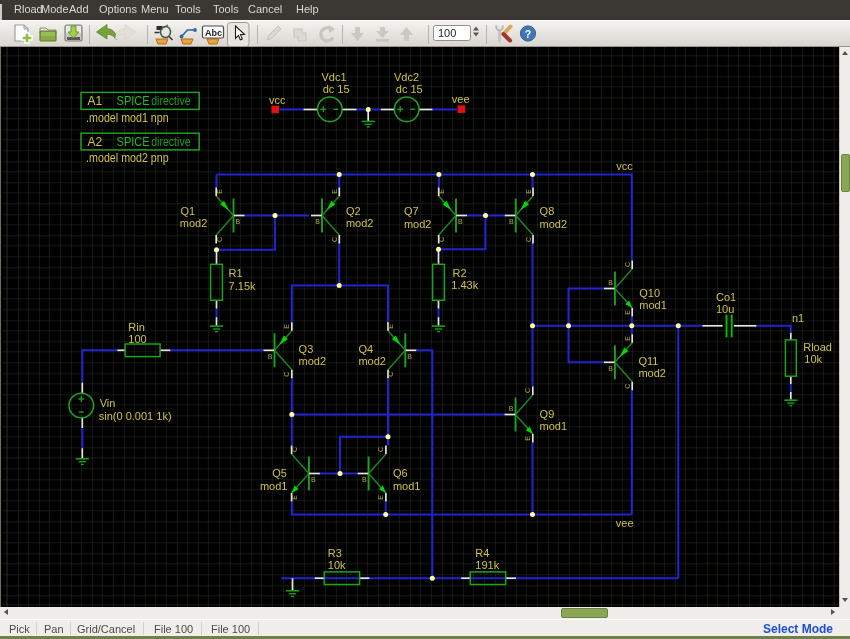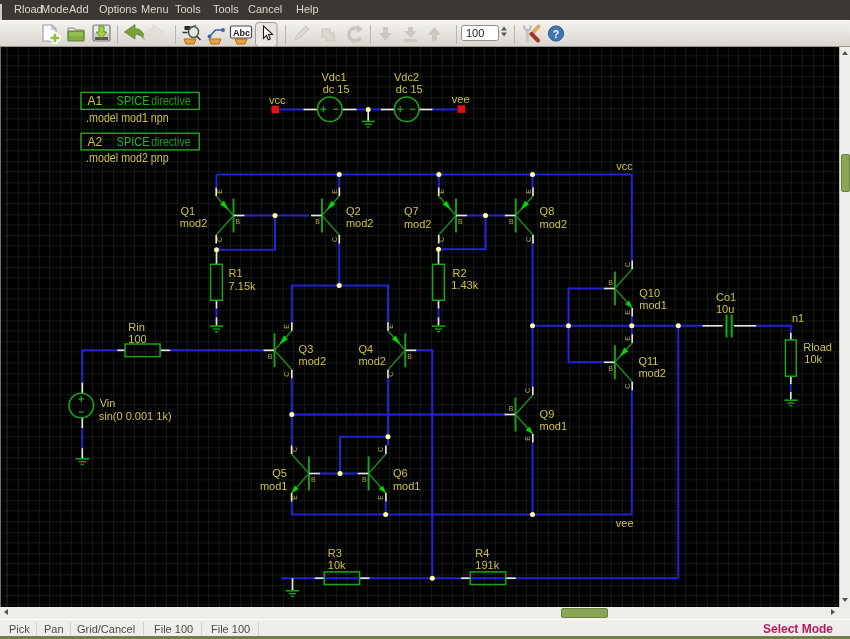--- a/index.html
+++ b/index.html
@@ -3,21 +3,21 @@
 <meta charset="utf-8">
 <style>
   html,body{margin:0;padding:0;}
   body{width:850px;height:639px;overflow:hidden;position:relative;background:#000;
        font-family:"Liberation Sans",sans-serif;}
   #menubar{position:absolute;left:0;top:0;width:850px;height:20px;background:#3b3733;}
   #menubar span{position:absolute;top:3px;font-size:11px;color:#dcd7ce;}
   #menubar .edge{position:absolute;left:0;top:4px;width:2px;height:16px;background:#cfccc5;}
   #toolbar{position:absolute;left:0;top:20px;width:850px;height:27px;
            background:linear-gradient(#f4f2ef,#e4e1dc 60%,#d8d5cf);
-           border-top:1px solid #fbfaf8;box-sizing:border-box;padding-left:28px;}
+           border-top:1px solid #fbfaf8;box-sizing:border-box;}
   #canvas{position:absolute;left:0;top:47px;width:839px;height:560px;background:#000;
           border-left:1px solid #70705f;box-sizing:border-box;}
   #tbline{position:absolute;left:0;top:46px;width:850px;height:1px;background:#9b968e;}
   #grid{position:absolute;left:1px;top:0;width:838px;height:560px;
         background-image:
           repeating-linear-gradient(to right, rgba(58,70,52,0.34) 0 1px, transparent 1px 10.6px),
           repeating-linear-gradient(to bottom, rgba(58,70,52,0.34) 0 1px, transparent 1px 10.6px);
         background-position:4.9px -2.7px;}
   #vscroll{position:absolute;left:839px;top:47px;width:11px;height:560px;background:#efedea;
            border-left:1px solid #c9c5be;box-sizing:border-box;}
@@ -433,15 +433,15 @@
   <span style="left:9px">Pick</span>
   <div class="sep" style="left:36px"></div>
   <span style="left:44px">Pan</span>
   <div class="sep" style="left:70px"></div>
   <span style="left:77px">Grid/Cancel</span>
   <div class="sep" style="left:143px"></div>
   <span style="left:154px">File 100</span>
   <div class="sep" style="left:201px"></div>
   <span style="left:211px">File 100</span>
   <div class="sep" style="left:258px"></div>
-  <span style="right:17px;top:2px;color:#be185d;font-weight:bold;font-size:12px">Select Mode</span>
+  <span style="right:17px;top:2px;color:#1d4ed8;font-weight:bold;font-size:12px">Select Mode</span>
 </div>
 <div id="bottomedge"></div>
 
 </body></html>

